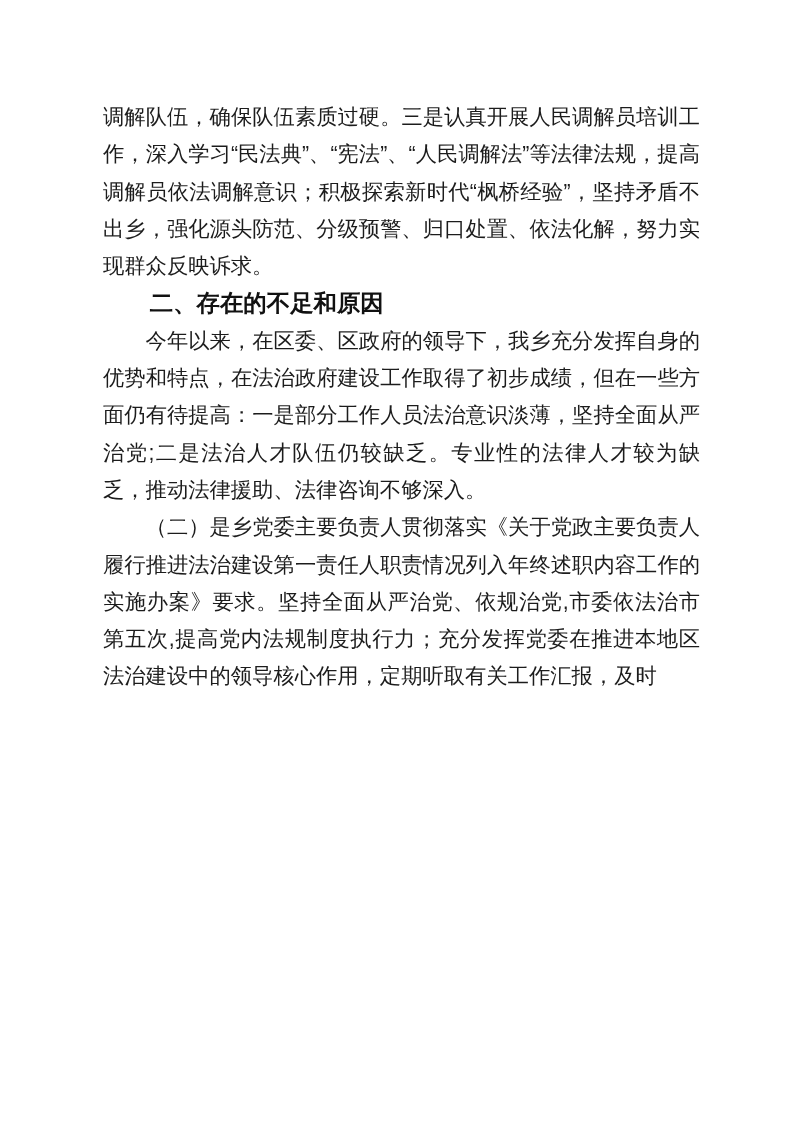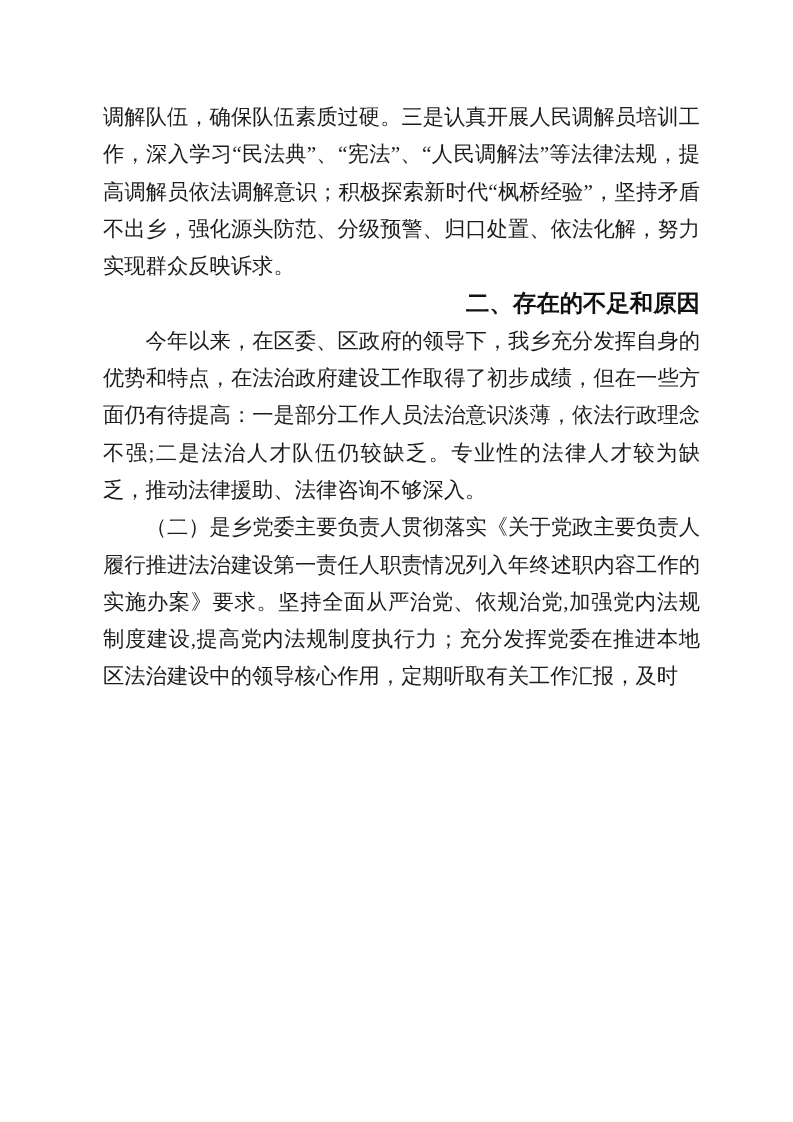--- a/index.html
+++ b/index.html
@@ -14,45 +14,45 @@
     background: #ffffff;
     overflow: hidden;
   }
   .content {
     position: absolute;
     left: 103px;
     top: 99px;
     width: 597px;
   }
   .para {
-    font-family: Liberation Serif, serif;
+    font-family: Liberation Sans, sans-serif;
     font-size: 21.3px;
     line-height: 37.3px;
     color: #1c1c1c;
     text-align: justify;
     margin: 0;
     letter-spacing: 0;
   }
   .para.indent {
     text-indent: 2em;
   }
   .heading {
     font-family: "Liberation Sans", "DejaVu Sans", sans-serif;
     font-weight: 700;
     font-size: 23.4px;
     line-height: 37.3px;
     color: #111111;
     text-indent: 2em;
-    text-align: right;
+    text-align: left;
     margin: 0;
   }
 </style>
 </head>
 <body>
 
 <div class="page">
   <div class="content">
     <p class="para">调解队伍，确保队伍素质过硬。三是认真开展人民调解员培训工作，深入学习“民法典”、“宪法”、“人民调解法”等法律法规，提高调解员依法调解意识；积极探索新时代“枫桥经验”，坚持矛盾不出乡，强化源头防范、分级预警、归口处置、依法化解，努力实现群众反映诉求。</p>
     <h2 class="heading">二、存在的不足和原因</h2>
-    <p class="para indent">今年以来，在区委、区政府的领导下，我乡充分发挥自身的优势和特点，在法治政府建设工作取得了初步成绩，但在一些方面仍有待提高：一是部分工作人员法治意识淡薄，依法行政理念不强;二是法治人才队伍仍较缺乏。专业性的法律人才较为缺乏，推动法律援助、法律咨询不够深入。</p>
-    <p class="para indent">（二）是乡党委主要负责人贯彻落实《关于党政主要负责人履行推进法治建设第一责任人职责情况列入年终述职内容工作的实施办案》要求。坚持全面从严治党、依规治党,加强党内法规制度建设,提高党内法规制度执行力；充分发挥党委在推进本地区法治建设中的领导核心作用，定期听取有关工作汇报，及时</p>
+    <p class="para indent">今年以来，在区委、区政府的领导下，我乡充分发挥自身的优势和特点，在法治政府建设工作取得了初步成绩，但在一些方面仍有待提高：一是部分工作人员法治意识淡薄，坚持全面从严治党;二是法治人才队伍仍较缺乏。专业性的法律人才较为缺乏，推动法律援助、法律咨询不够深入。</p>
+    <p class="para indent">（二）是乡党委主要负责人贯彻落实《关于党政主要负责人履行推进法治建设第一责任人职责情况列入年终述职内容工作的实施办案》要求。坚持全面从严治党、依规治党,市委依法治市第五次,提高党内法规制度执行力；充分发挥党委在推进本地区法治建设中的领导核心作用，定期听取有关工作汇报，及时</p>
   </div>
 </div>
 
 </body></html>

